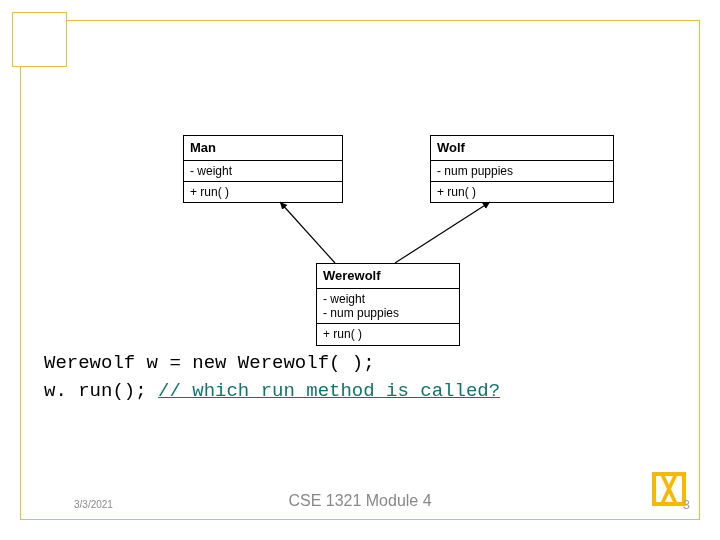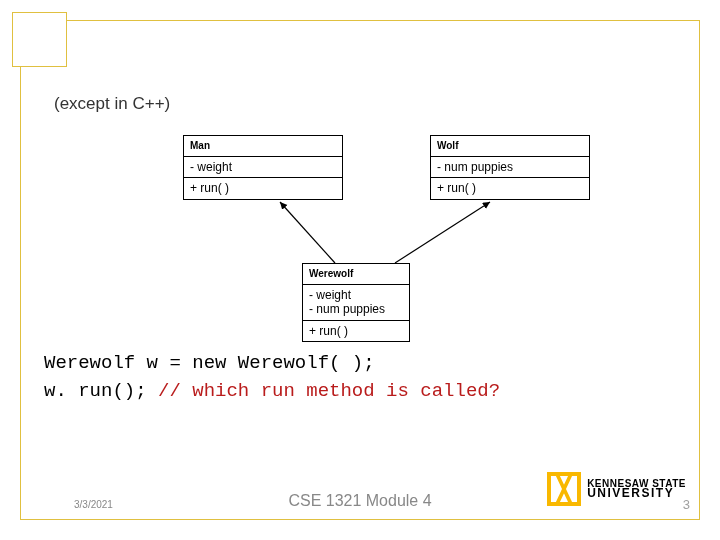--- a/index.html
+++ b/index.html
@@ -38,41 +38,41 @@
 
   .uml {
     position: absolute;
     border: 1.5px solid #000;
     background: #fff;
     font-size: 12px;
     font-family: Arial, sans-serif;
   }
   .uml .row { border-bottom: 1.5px solid #000; padding: 3px 6px; line-height: 1.2; }
   .uml .row:last-child { border-bottom: none; }
-  .uml .name { font-weight: bold; font-size: 10px; padding: 4px 6px; }
+  .uml .name { font-weight: bold; font-size: 13px; padding: 4px 6px; }
   .uml-man { left: 183px; top: 135px; width: 160px; }
-  .uml-wolf { left: 430px; top: 135px; width: 160px; }
-  .uml-werewolf { left: 302px; top: 263px; width: 108px; }
+  .uml-wolf { left: 430px; top: 135px; width: 184px; }
+  .uml-werewolf { left: 316px; top: 263px; width: 144px; }
 
   .arrow-svg {
     position: absolute;
     left: 0; top: 0;
     pointer-events: none;
   }
 
   .code {
     position: absolute;
     left: 44px; top: 350px;
     font-family: "Courier New", monospace;
     font-size: 19px;
     line-height: 1.45;
     color: #000;
     white-space: pre;
   }
-  .comment { color: #b91c1c; }
+  .comment { color: #0f766e; text-decoration: underline; }
 
   .logo {
     position: absolute;
     right: 34px; bottom: 34px;
     display: flex;
     align-items: center;
     gap: 6px;
   }
   .logo-mark {
     position: relative;
@@ -106,21 +106,20 @@
     font-size: 13px; color: #a0a0a0;
   }
 </style>
 </head>
 <body>
 
 <div class="slide">
   <div class="outer-border"></div>
   <div class="corner-box corner-tl"></div>
 
-  <div class="subtitle">(except in C++)</div>
 
   <div class="uml uml-man">
     <div class="row name">Man</div>
     <div class="row">- weight</div>
     <div class="row">+ run( )</div>
   </div>
 
   <div class="uml uml-wolf">
     <div class="row name">Wolf</div>
     <div class="row">- num puppies</div>
@@ -151,22 +150,18 @@
 
   <div class="logo">
     <div class="logo-mark">
       <div class="logo-bar w"></div>
         <div class="logo-bar e"></div>
       <div class="logo-bar n"></div>
         <div class="logo-bar s"></div>
       <div class="logo-bar d1"></div>
         <div class="logo-bar d2"></div>
     </div>
-    <div class="logo-text">
-      <div class="ksu">KENNESAW STATE</div>
-      <div class="uni">UNIVERSITY</div>
-    </div>
   </div>
 
   <div class="footer-date">3/3/2021</div>
   <div class="footer-mid">CSE 1321 Module 4</div>
   <div class="footer-page">3</div>
 </div>
 
 </body></html>

